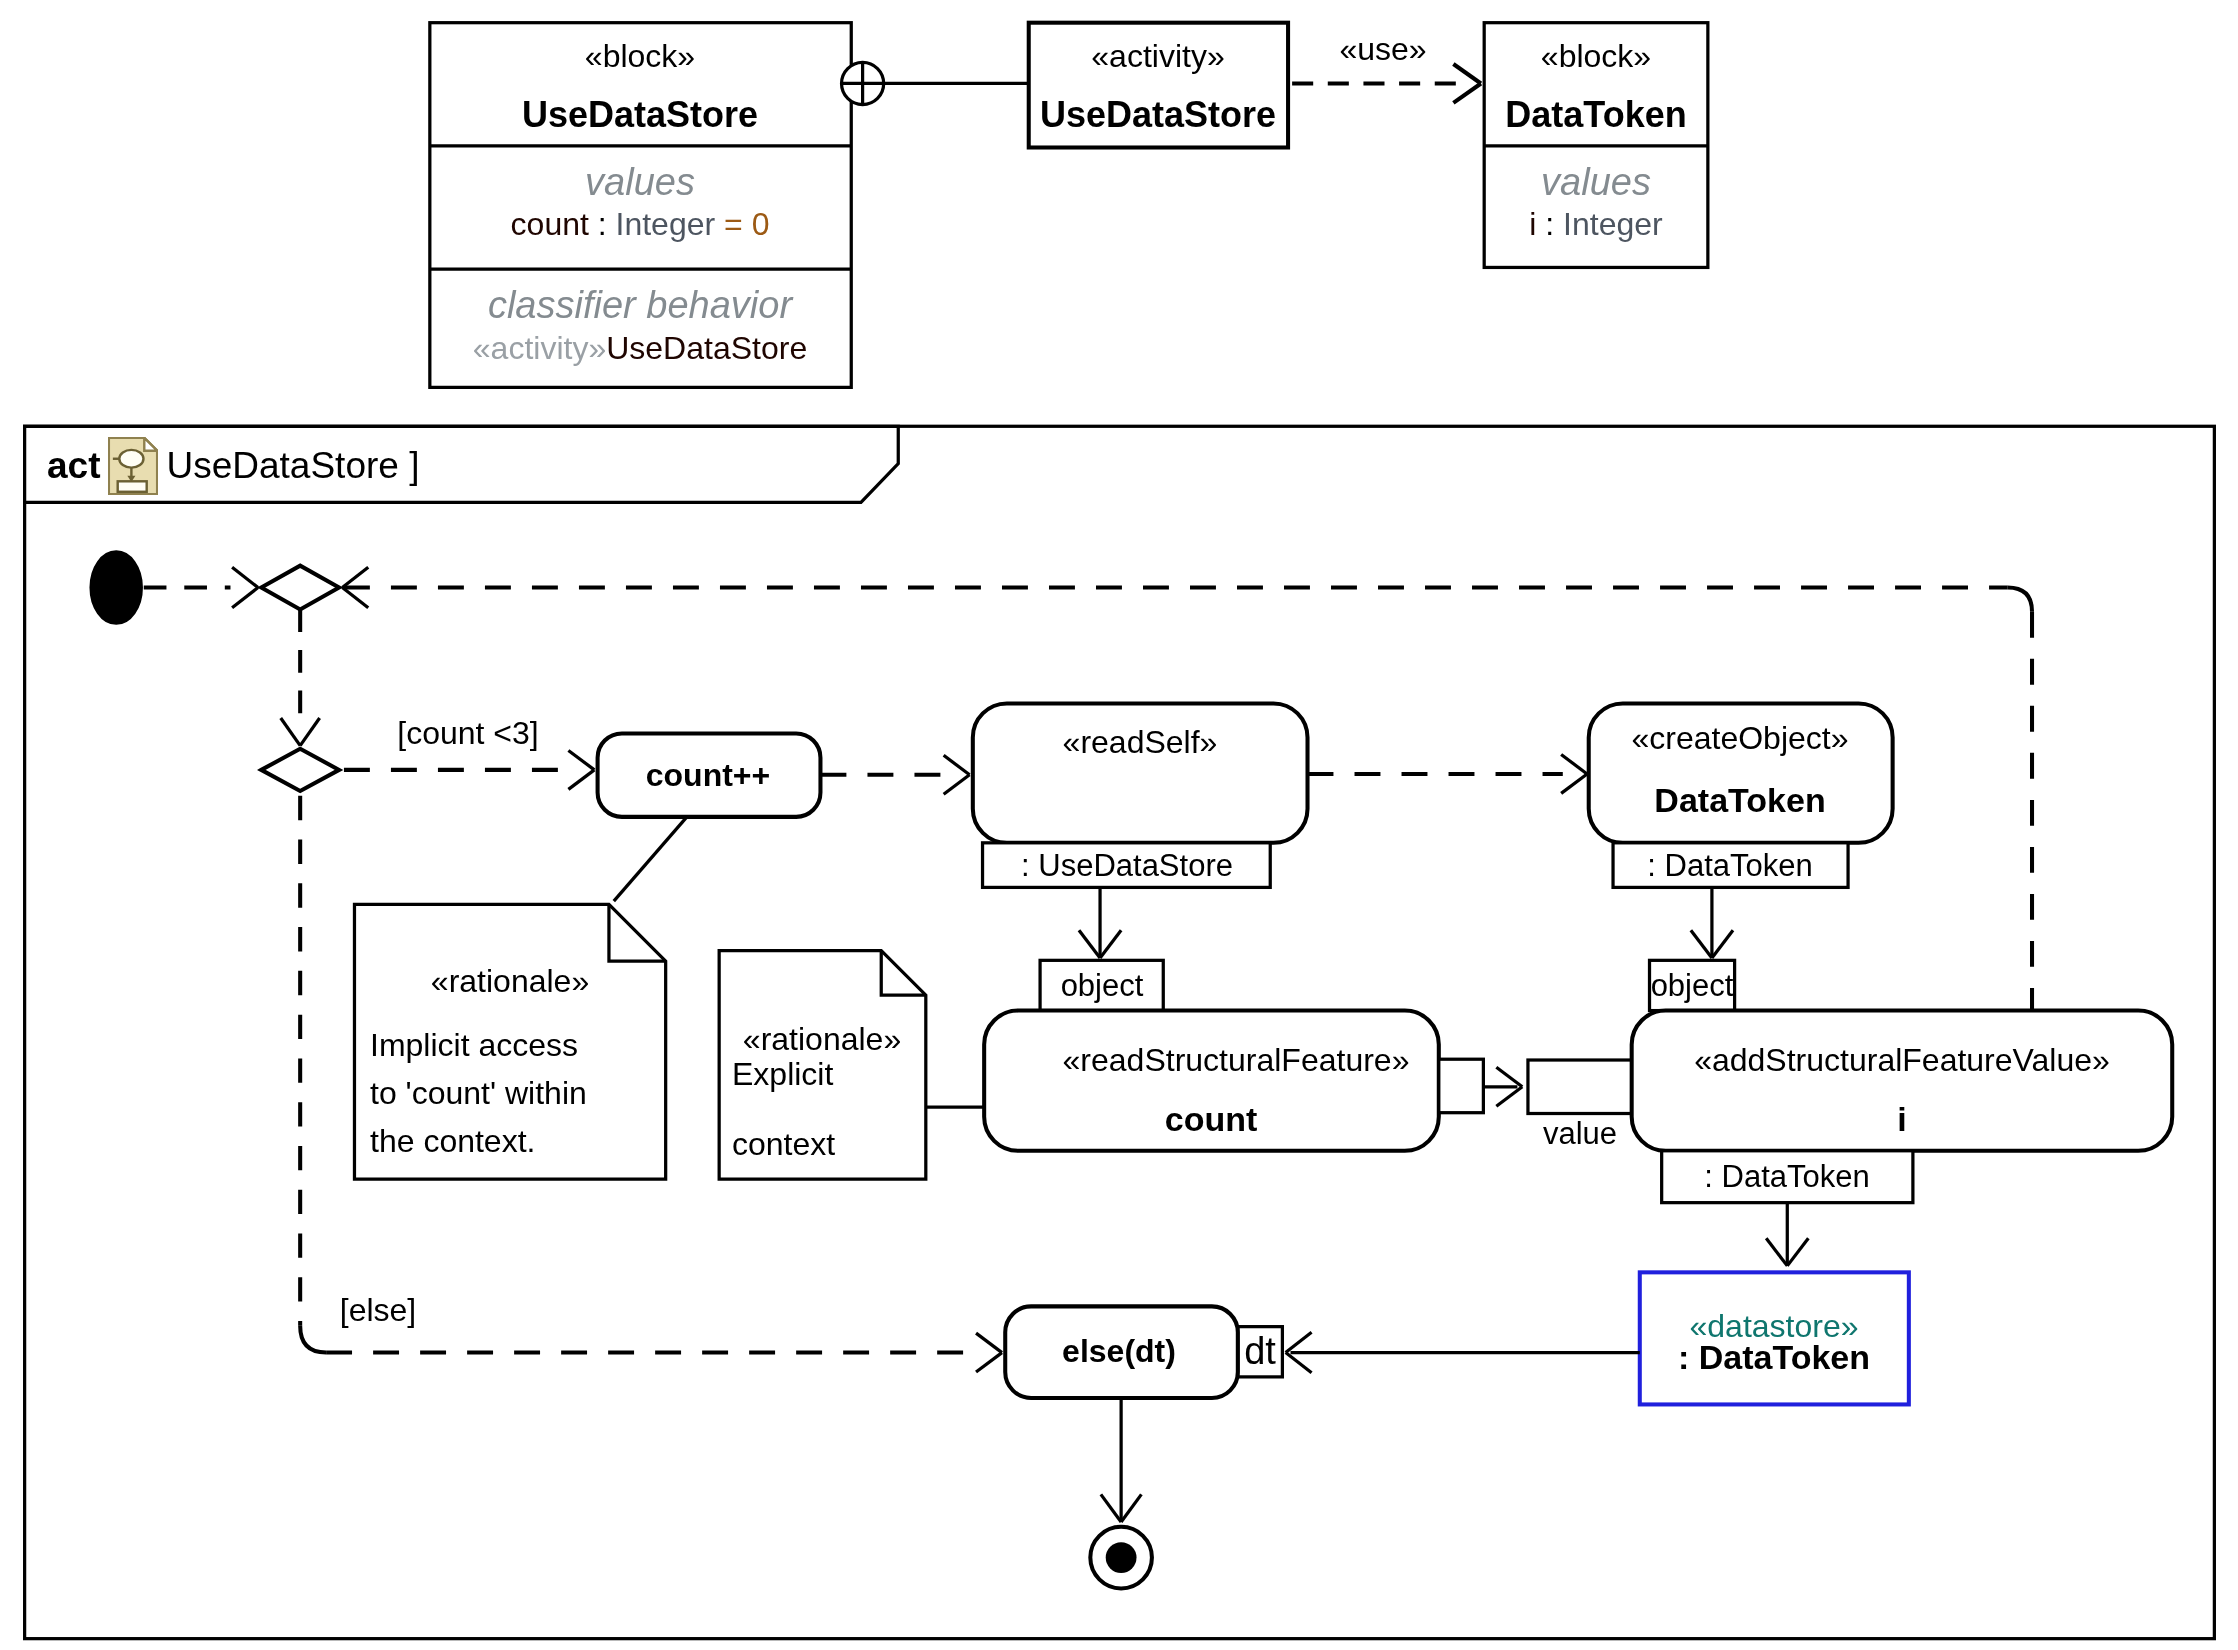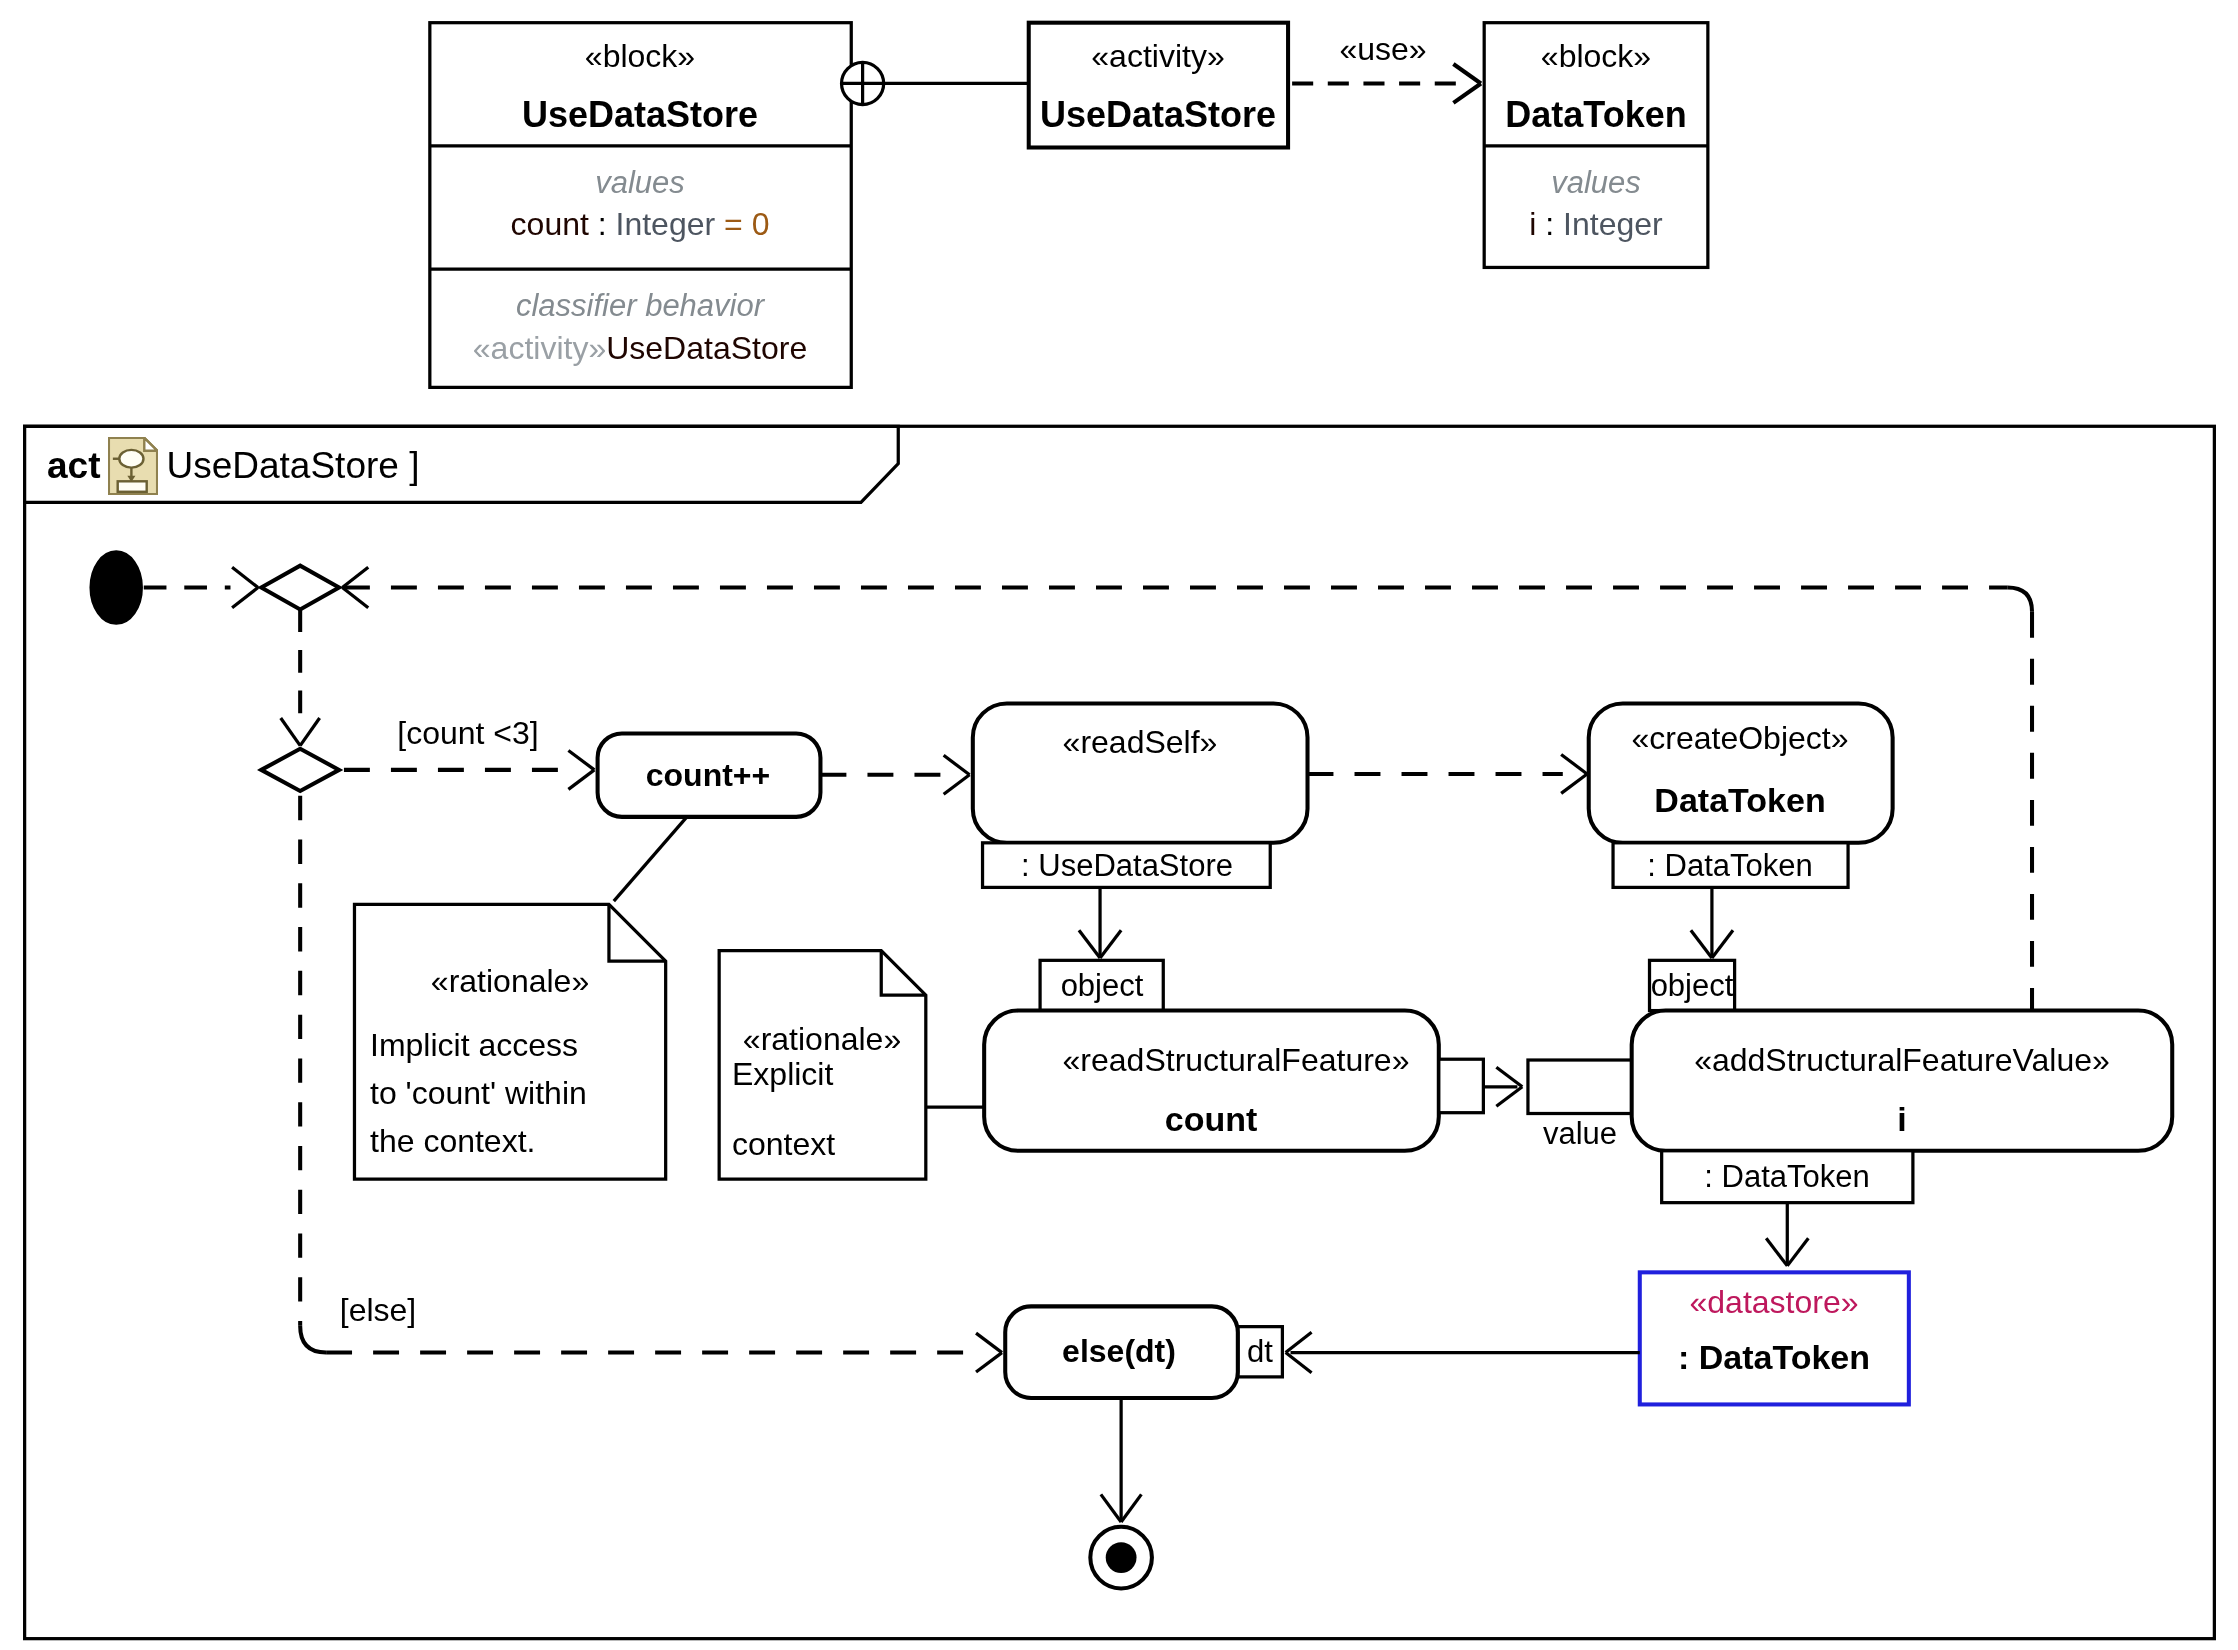--- a/index.html
+++ b/index.html
@@ -5,27 +5,27 @@
   html,body{margin:0;padding:0;background:#ffffff;}
   .canvas{position:relative;width:2239px;height:1650px;background:#ffffff;
           font-family:"Liberation Sans",sans-serif;color:#000;overflow:hidden;}
   svg.layer{position:absolute;left:0;top:0;}
   .t{position:absolute;white-space:nowrap;transform:translate(-50%,-50%);
      font-size:32px;line-height:1.1;}
   .tl{position:absolute;white-space:nowrap;transform:translate(0,-50%);
      font-size:32px;line-height:1.1;}
   .b{font-weight:bold;}
   .i{font-style:italic;}
-  .sz36{font-size:31px;} .sz38{font-size:31px;} .sz42{font-size:34px;}
+  .sz36{font-size:38px;} .sz38{font-size:31px;} .sz42{font-size:34px;}
   .sz44{font-size:36px;}
   .mut{color:#848b90;}
   .typ{color:#4d5560;}
   .dark{color:#1f0500;}
   .brown{color:#9c5a14;}
-  .blue{color:#be185d;}
+  .blue{color:#0f766e;margin-top:24px;}
   .actpfx{color:#9aa0a5;}
   .frame-title{position:absolute;left:47px;top:441px;height:49px;
      display:flex;align-items:center;gap:8px;font-size:37px;}
   .frame-title .sp{white-space:pre;}
 </style>
 </head>
 <body>
 <div class="canvas">
 
 <svg class="layer" width="2239" height="1650" viewBox="0 0 2762 2036">

